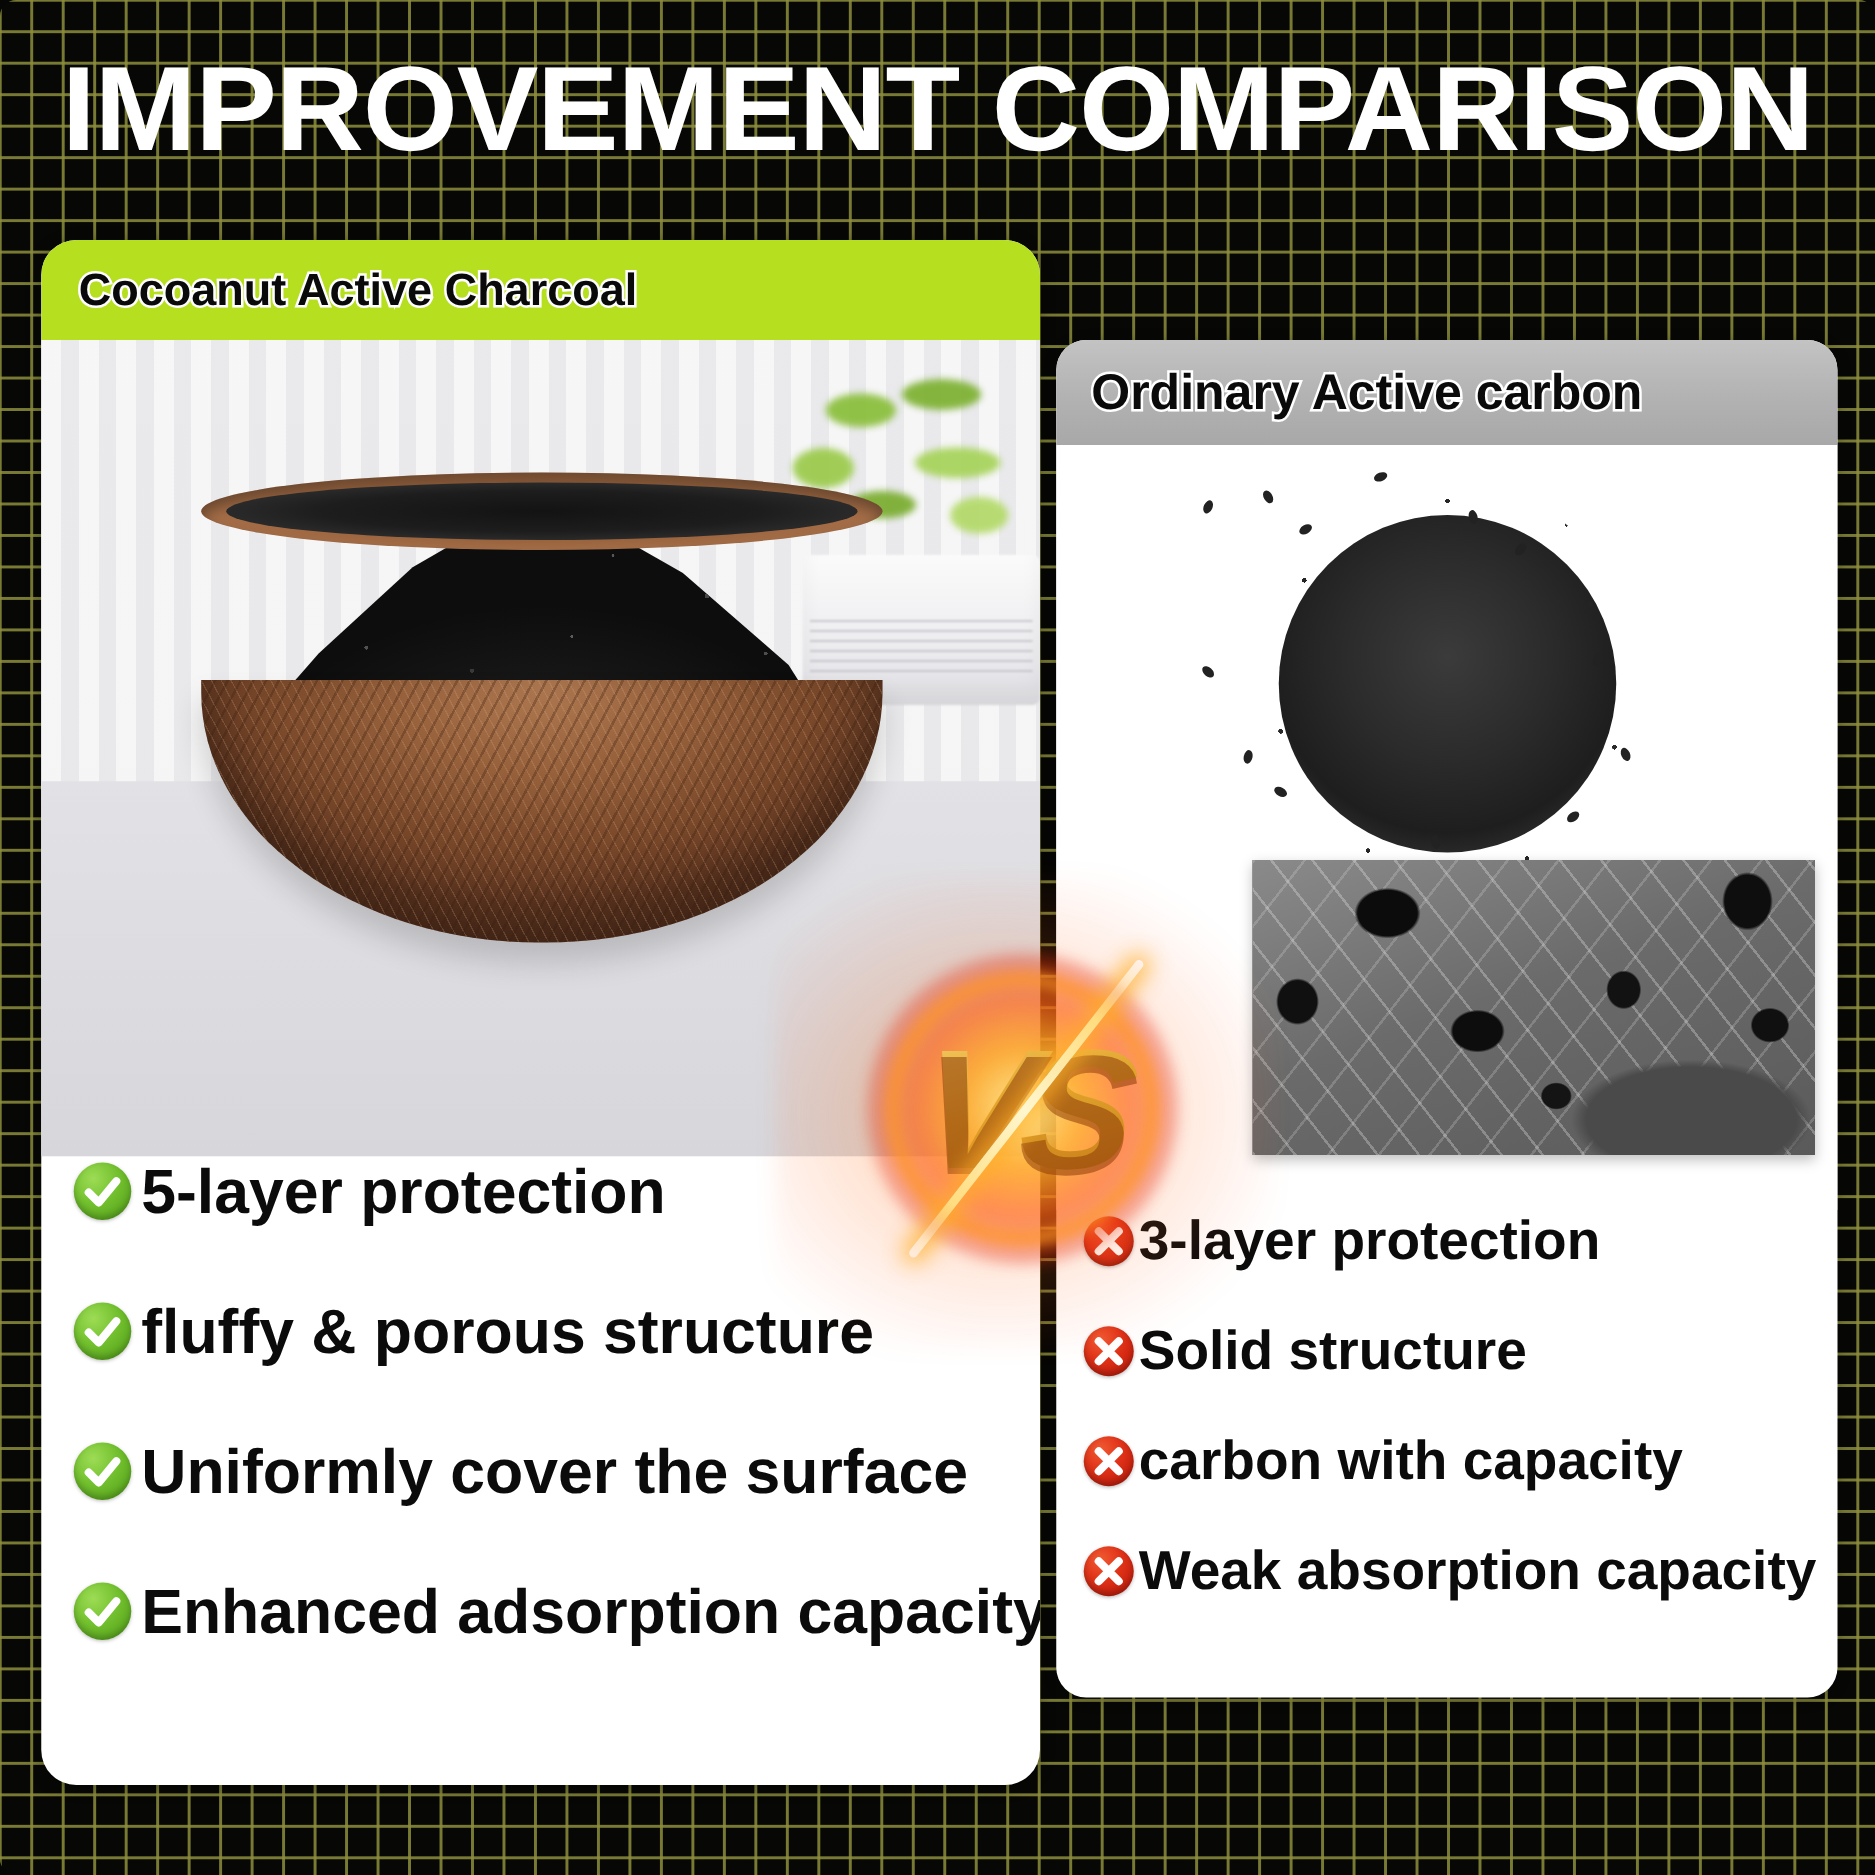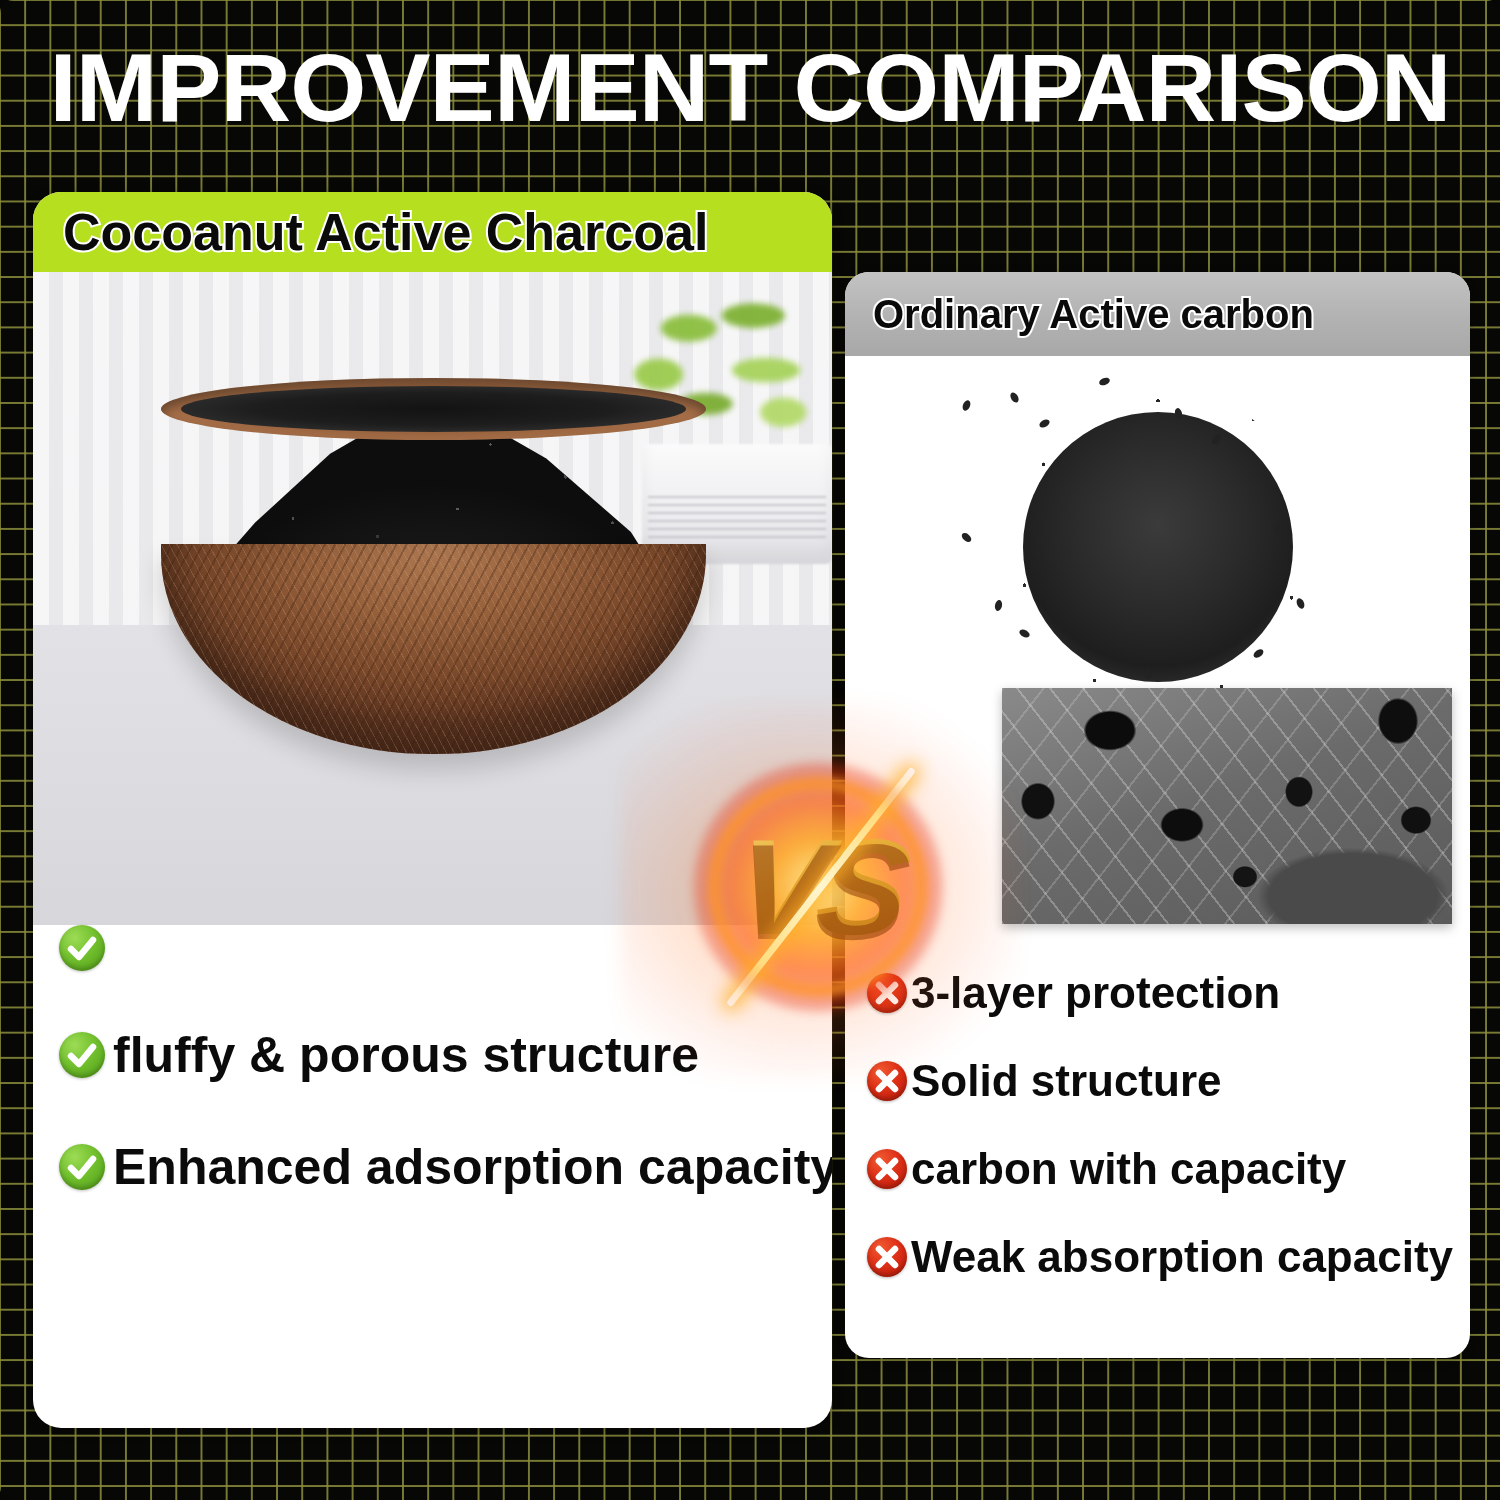--- a/index.html
+++ b/index.html
@@ -85,21 +85,21 @@
     padding-left: 28px;
   }
   .banner-text {
     font-family: "Liberation Sans Narrow", "Liberation Sans", sans-serif;
     font-weight: 700;
     color: #0a0a0a;
     white-space: nowrap;
     transform: scaleX(1.0);
   }
   #banner-left .banner-text {
-    font-size: 52px;
+    font-size: 36px;
     line-height: 54px;
     -webkit-text-stroke: 4px #ffffff;
     paint-order: stroke fill;
   }
   #banner-right .banner-text {
     font-size: 40px;
     line-height: 50px;
     -webkit-text-stroke: 4px #ffffff;
     paint-order: stroke fill;
   }
@@ -552,28 +552,37 @@
 
     </div>
 
     <div class="list" id="list-left">
       <div class="list-item">
         <span class="icon-ok">
           <svg viewBox="0 0 46 46">
               <path d="M12 24 L20 32 L34 15" fill="none" stroke="#ffffff" stroke-width="6.5" stroke-linecap="round" stroke-linejoin="round"></path>
             </svg>
         </span>
+        <span class="item-text">5-layer protection</span>
       </div>
       <div class="list-item">
         <span class="icon-ok">
           <svg viewBox="0 0 46 46">
               <path d="M12 24 L20 32 L34 15" fill="none" stroke="#ffffff" stroke-width="6.5" stroke-linecap="round" stroke-linejoin="round"></path>
             </svg>
         </span>
         <span class="item-text">fluffy &amp; porous structure</span>
+      </div>
+      <div class="list-item">
+        <span class="icon-ok">
+          <svg viewBox="0 0 46 46">
+              <path d="M12 24 L20 32 L34 15" fill="none" stroke="#ffffff" stroke-width="6.5" stroke-linecap="round" stroke-linejoin="round"></path>
+            </svg>
+        </span>
+        <span class="item-text">Uniformly cover the surface</span>
       </div>
       <div class="list-item">
         <span class="icon-ok">
           <svg viewBox="0 0 46 46">
               <path d="M12 24 L20 32 L34 15" fill="none" stroke="#ffffff" stroke-width="6.5" stroke-linecap="round" stroke-linejoin="round"></path>
             </svg>
         </span>
         <span class="item-text">Enhanced adsorption capacity</span>
       </div>
     </div>

